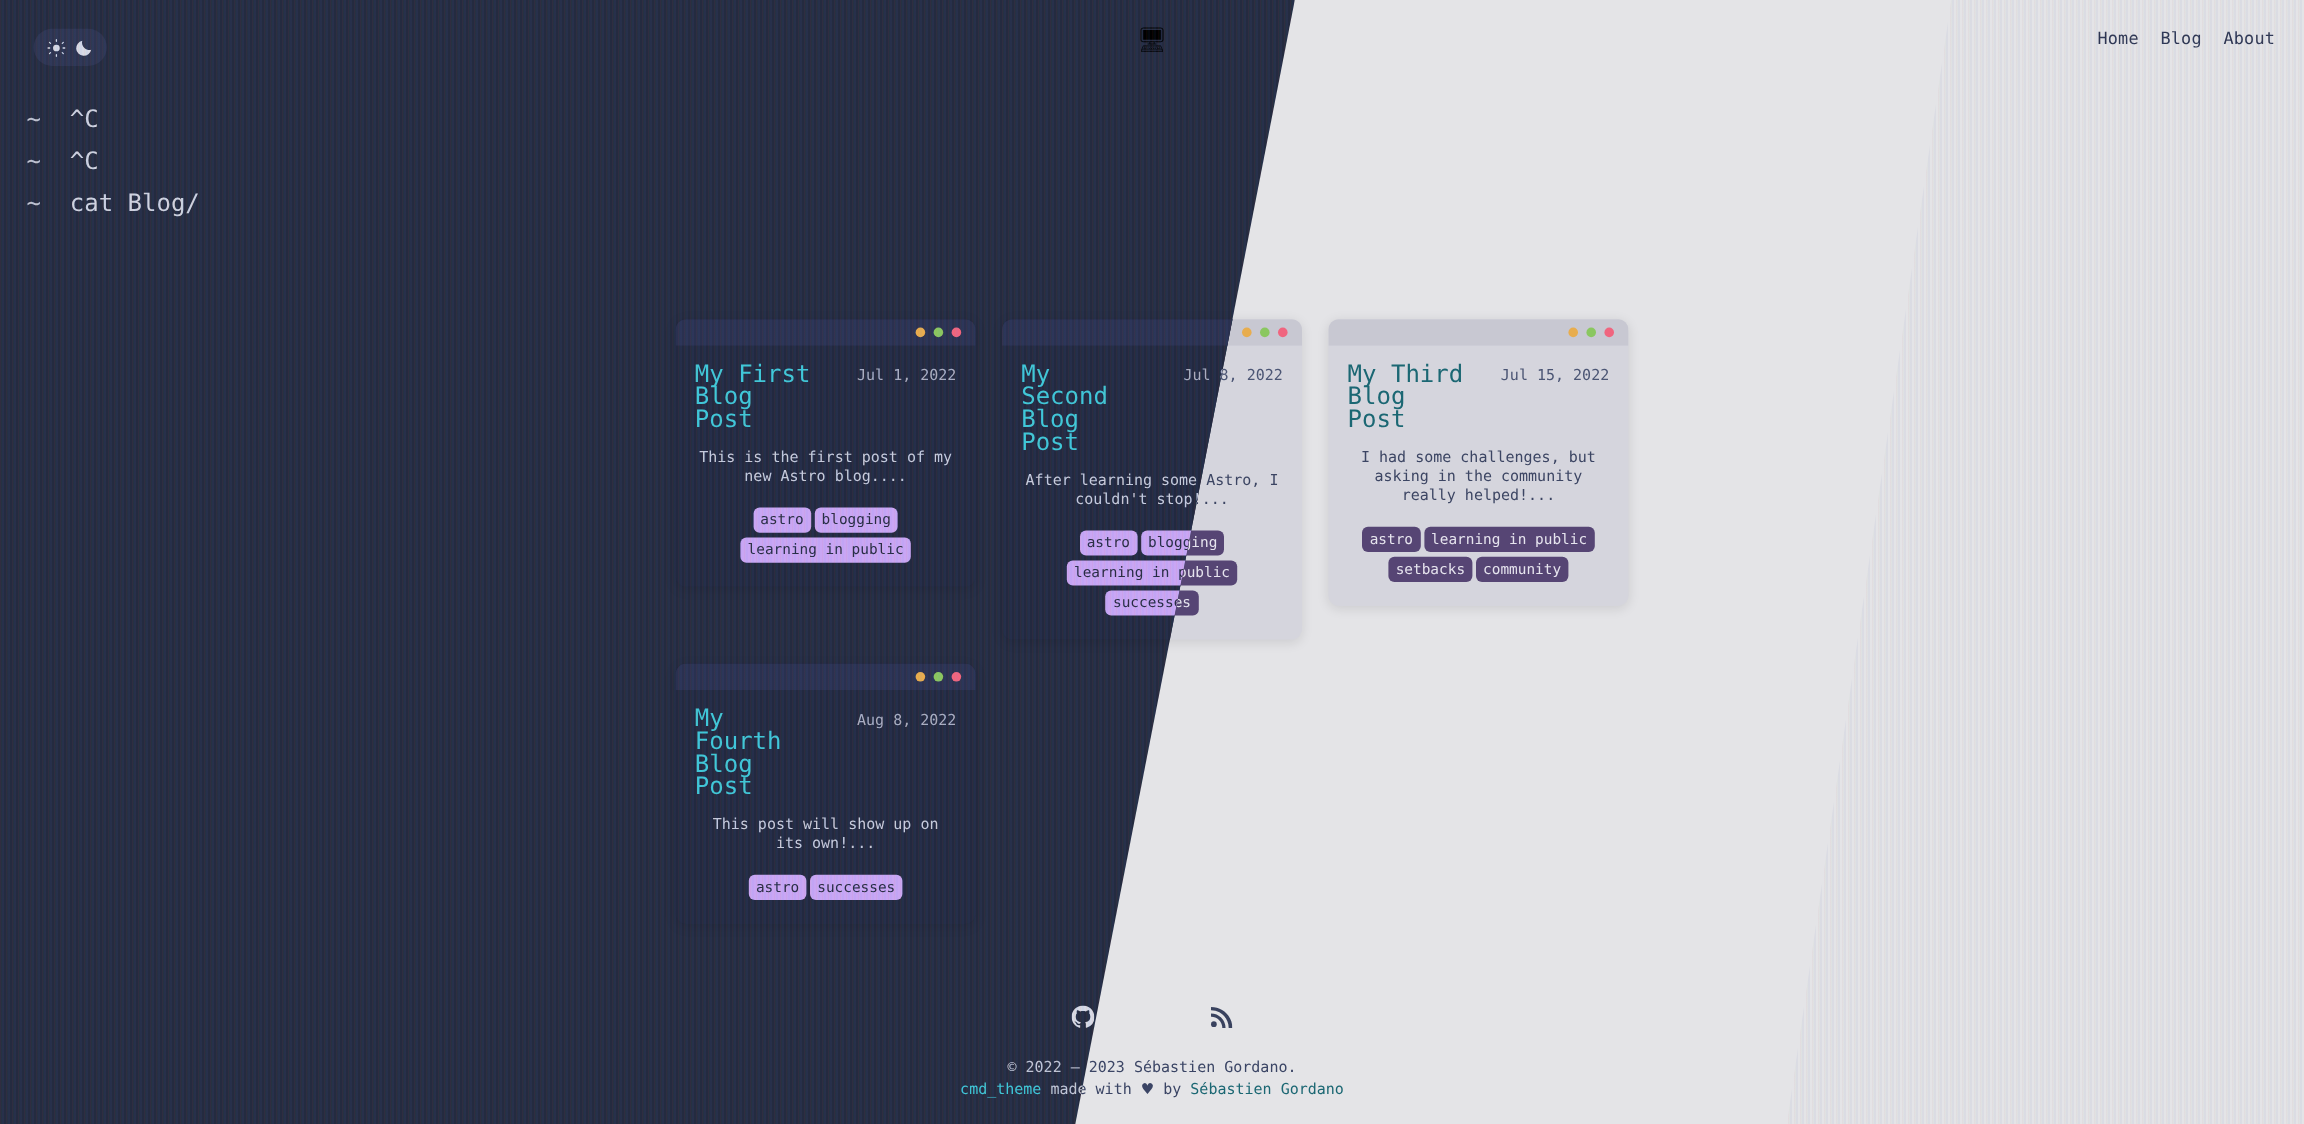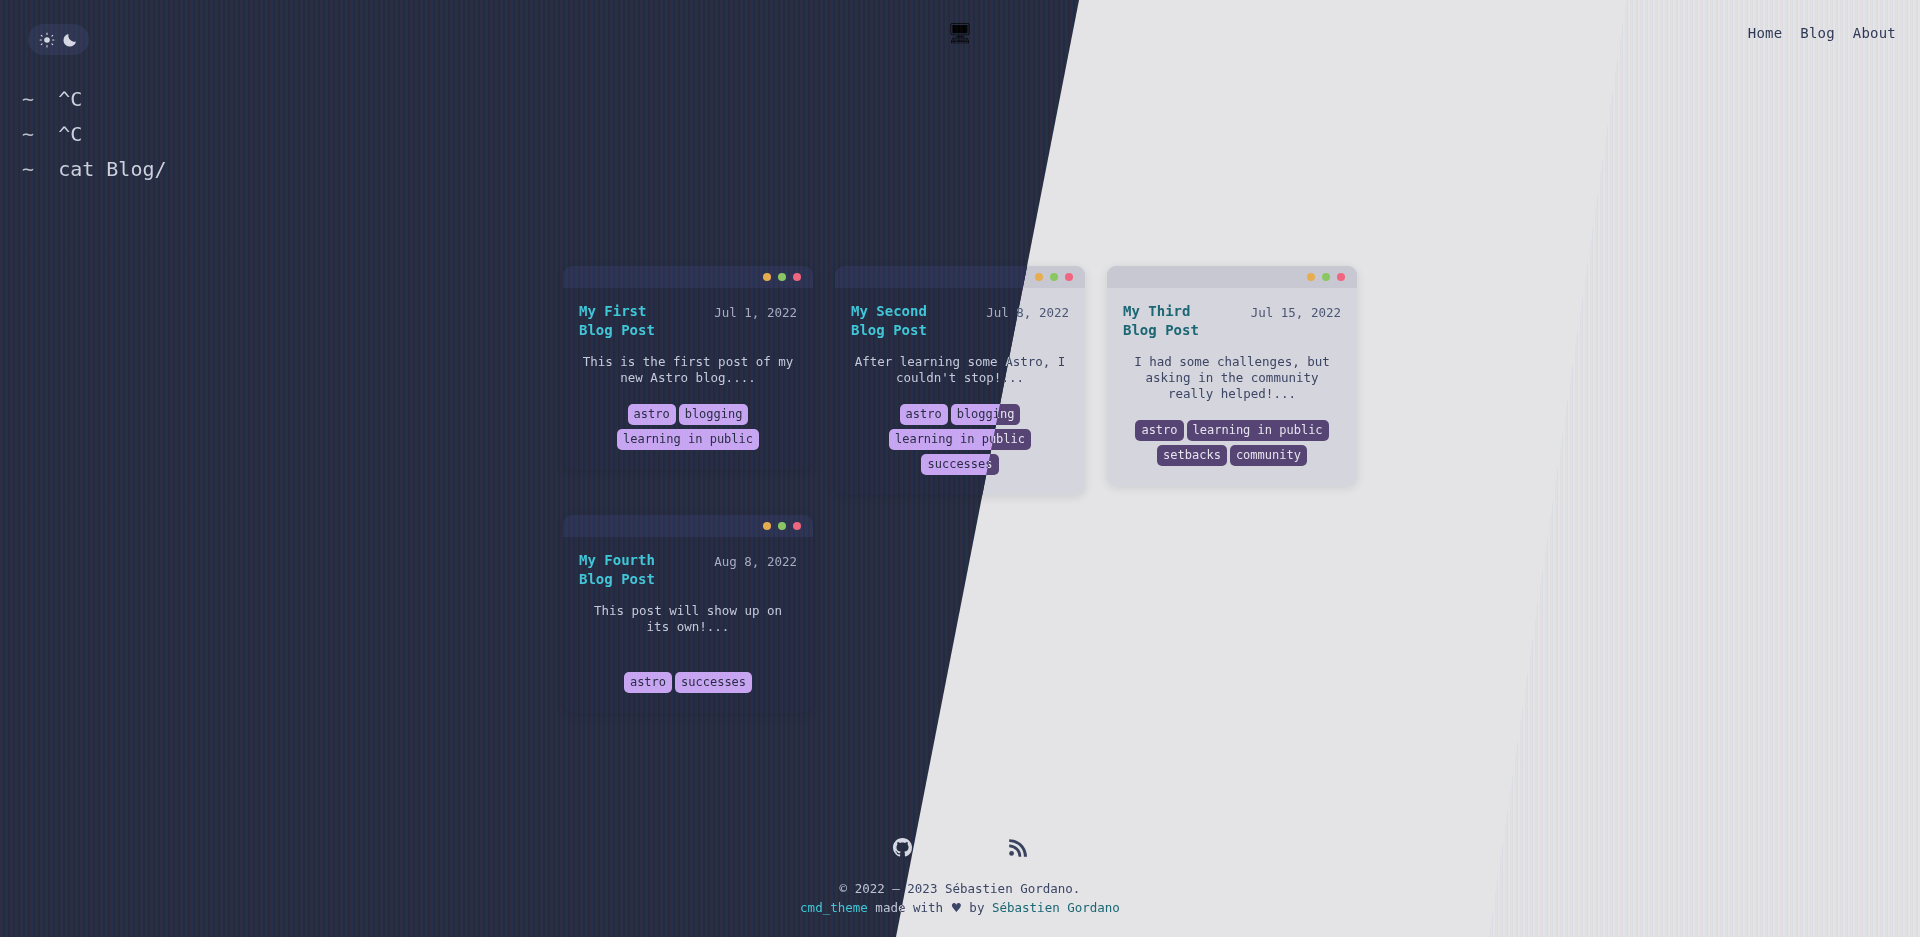--- a/index.html
+++ b/index.html
@@ -179,22 +179,22 @@
     flex-direction: column;
   }
 
   .card-head {
     display: flex;
     justify-content: space-between;
     align-items: flex-start;
     gap: 8px;
   }
   .card-title {
-    font-size: 14px;
-    font-weight: bold;
+    font-size: 20px;
+    font-weight: normal;
     line-height: 19px;
     width: 100px;
   }
   .dark  .card-title { color: #3fc8d8; }
   .light .card-title { color: #1b6773; }
 
   .card-date {
     font-size: 12.5px;
     line-height: 19px;
     white-space: nowrap;

